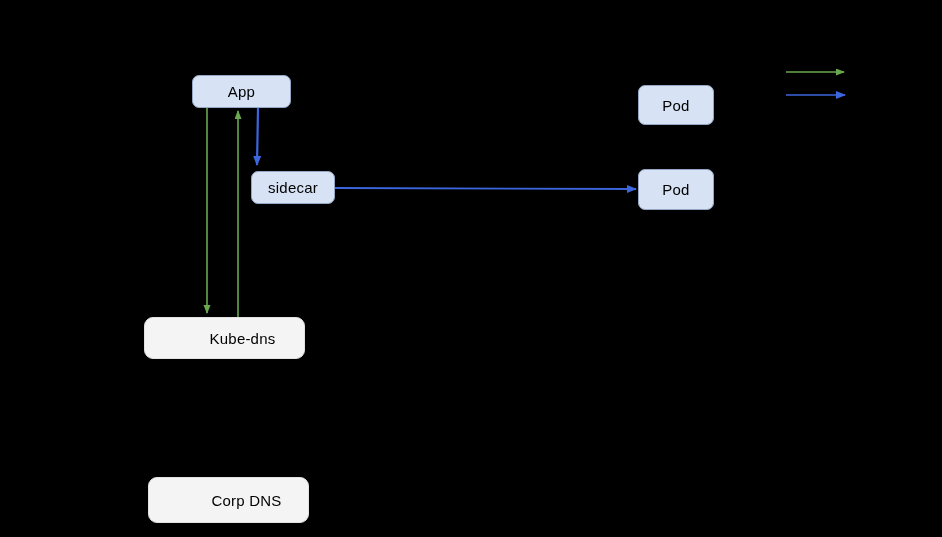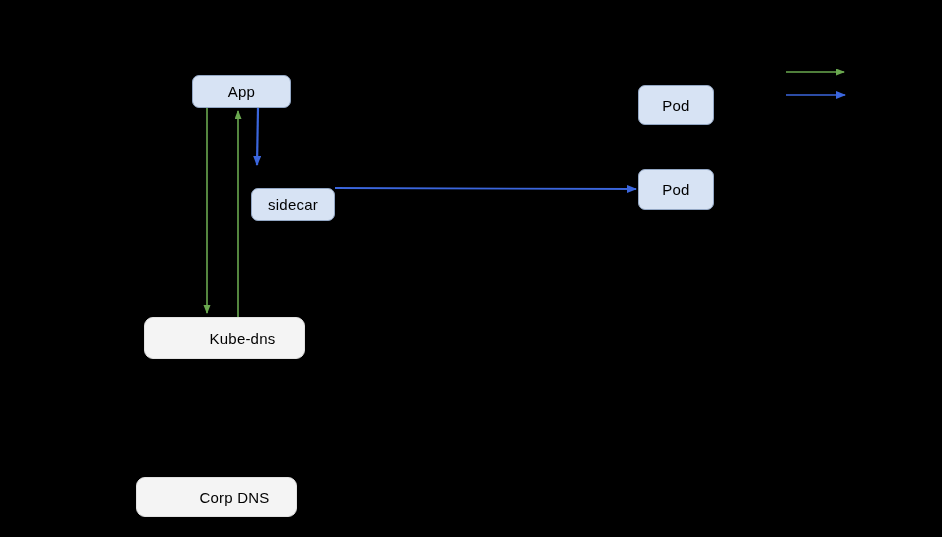--- a/index.html
+++ b/index.html
@@ -30,25 +30,25 @@
     border-radius:9px;
     padding-left:36px;
   }
   .edge-green{stroke:var(--edge_green,#6aa84f);}
   .edge-blue{stroke:var(--edge_blue,#3b66dd);}
   .head-green{fill:var(--edge_green,#6aa84f);}
   .head-blue{fill:var(--edge_blue,#3b66dd);}
 
   
   #node-app      {left:192px;top:75px; width:99px; height:33px;}
-  #node-sidecar  {left:251px;top:188px;width:84px; height:33px;}
+  #node-sidecar  {left:251px;top:171px;width:84px; height:33px;}
   #node-pod1     {left:638px;top:85px; width:76px; height:40px;}
   #node-pod2     {left:638px;top:169px;width:76px; height:41px;}
   #node-kube-dns {left:144px;top:317px;width:161px;height:42px;}
-  #node-corp-dns {left:136px;top:477px;width:161px;height:40px;}
+  #node-corp-dns {left:148px;top:477px;width:161px;height:46px;}
 </style>
 </head>
 <body>
 
 <div class="canvas">
 
   <svg class="edges" viewBox="0 0 942 537" xmlns="http://www.w3.org/2000/svg">
     <defs>
       <marker id="arrow-green" markerUnits="userSpaceOnUse" markerWidth="9" markerHeight="8" refX="8" refY="3.5" orient="auto">
         <path class="head-green" d="M0,0 L9,3.5 L0,7 Z"></path>

